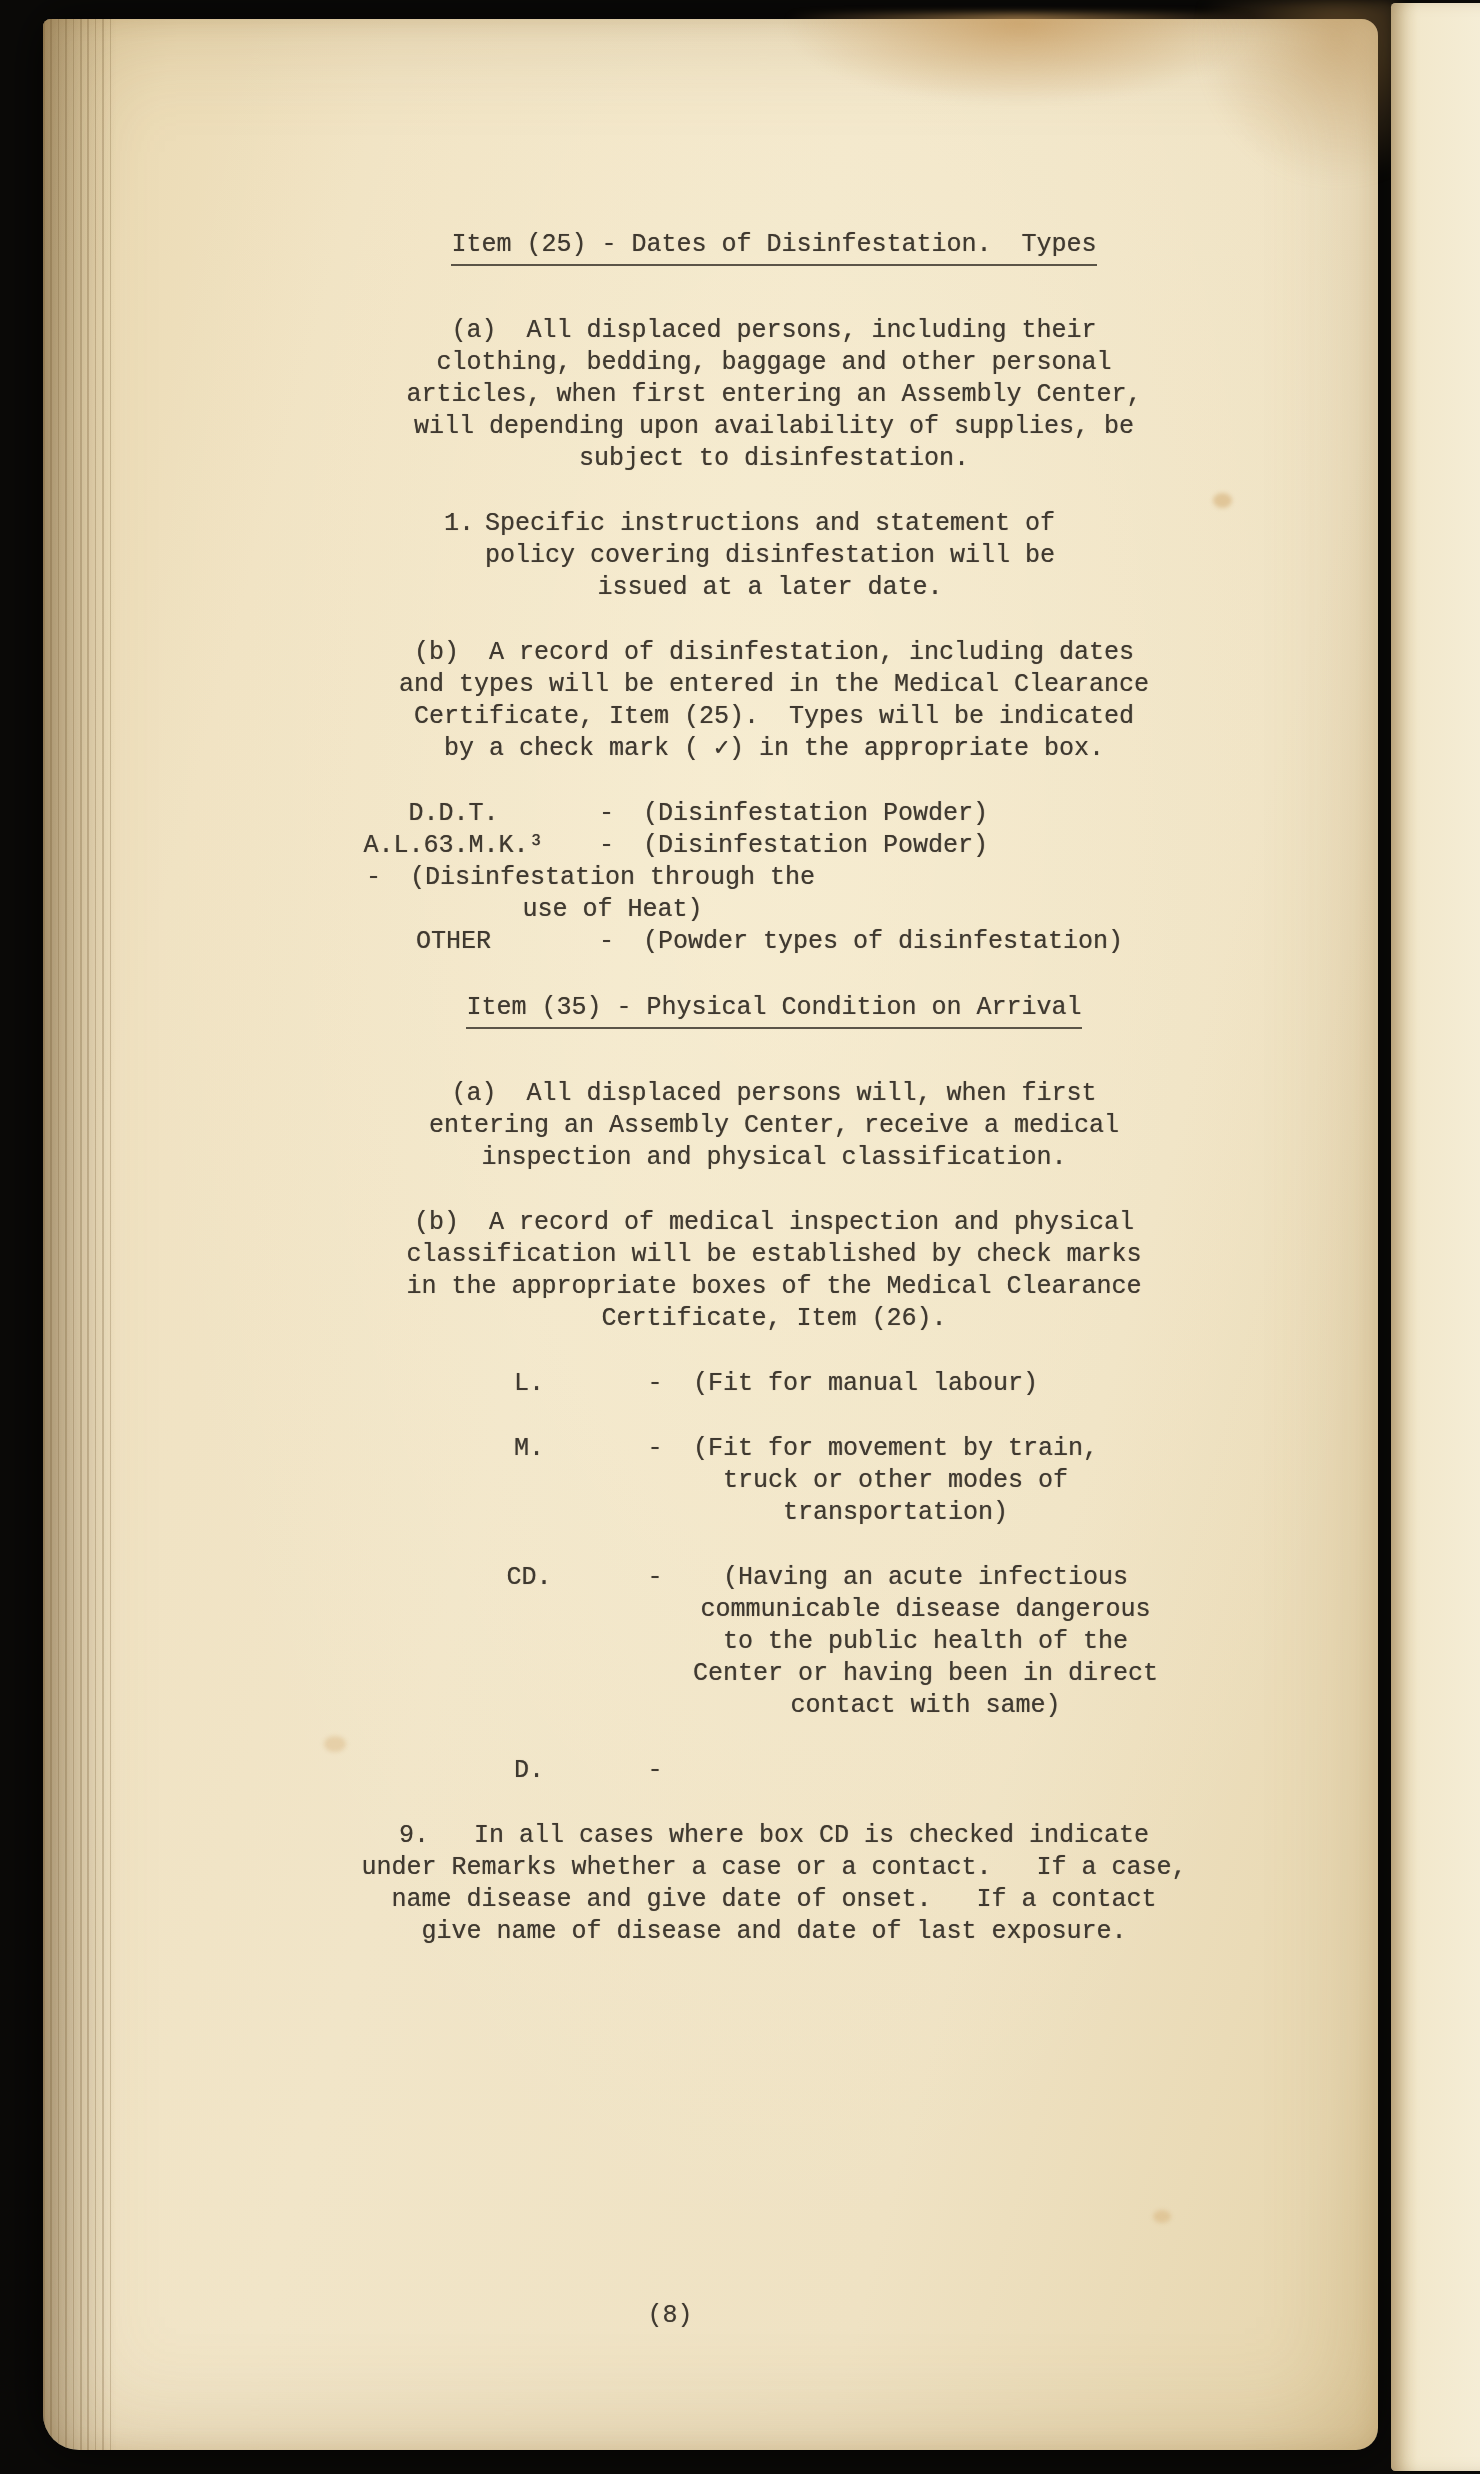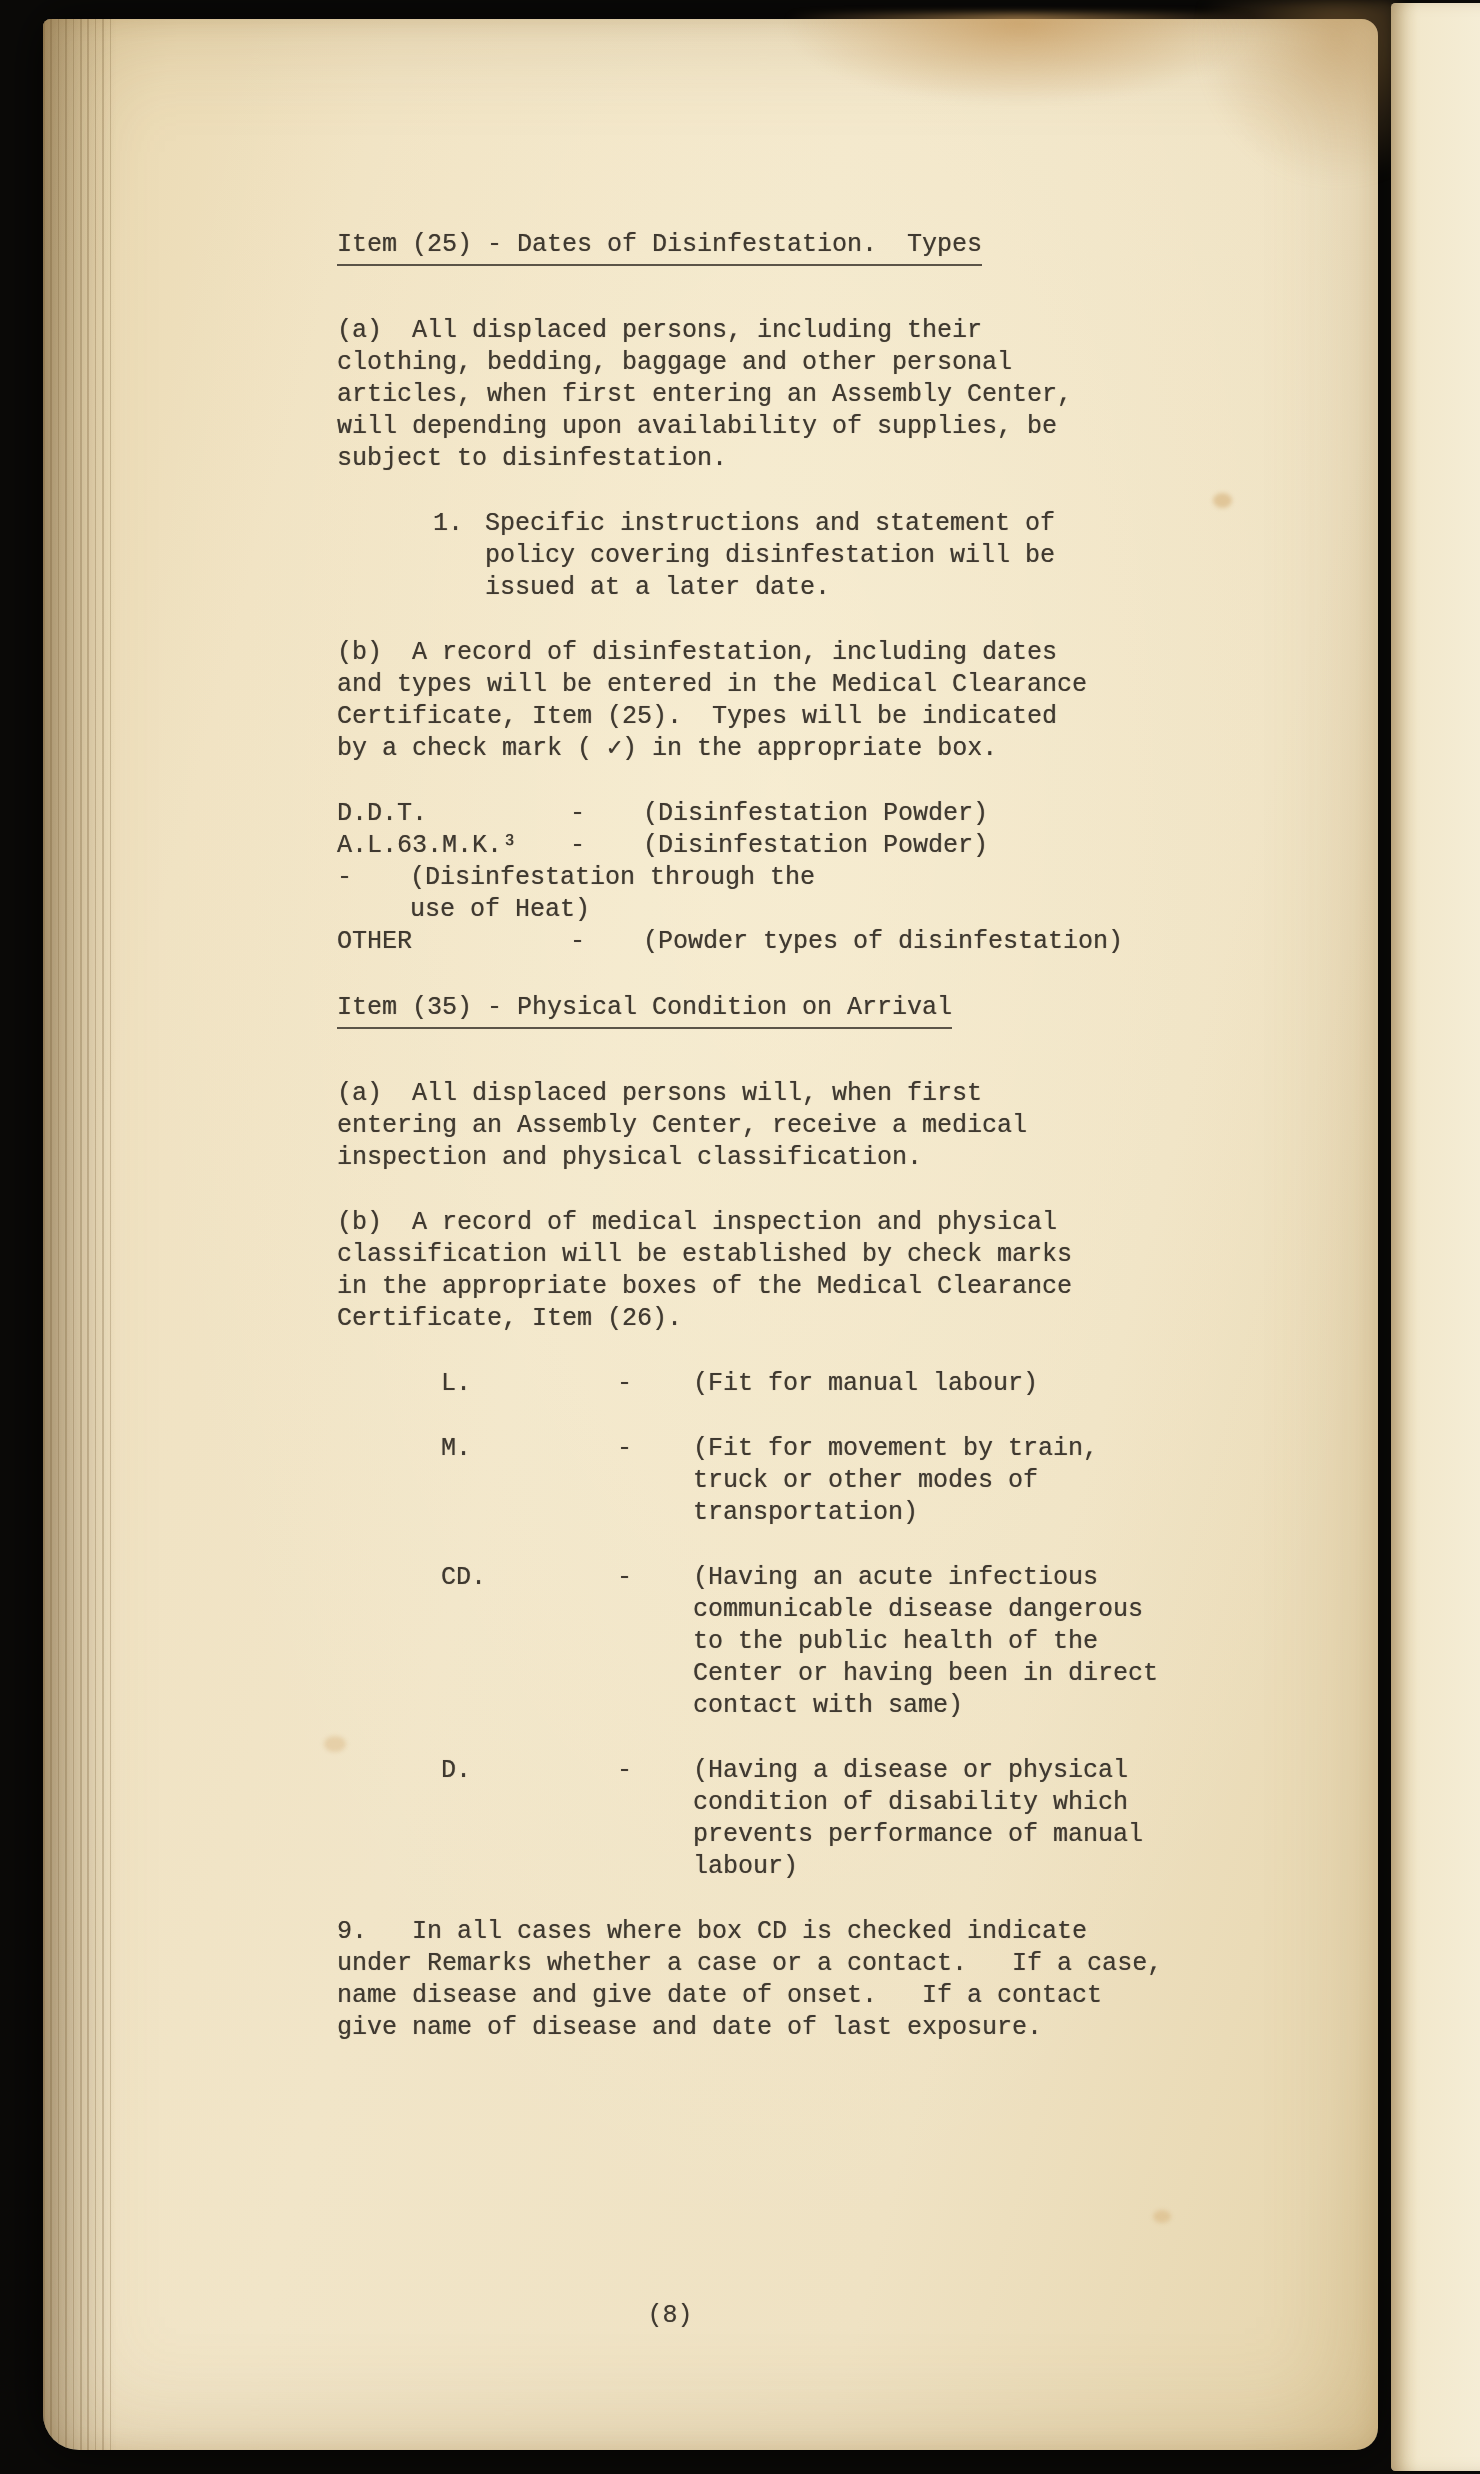--- a/index.html
+++ b/index.html
@@ -47,20 +47,21 @@
     border-radius:4.4px 0 0 4.4px;
     background:linear-gradient(90deg,#e6d6ae 0%,#f2e8cc 30%,#f5edd6 100%);
     box-shadow:inset 15px 0 19px -9px rgba(120,90,50,0.55);
   }
   
   .content{
     position:absolute;left:294px;top:210px;width:874px;
     font-size:25px;line-height:32px;
     color:#3f3930;
     text-shadow:0 0 0.7px rgba(63,57,48,0.55), 0.4px 0.4px 0 rgba(63,57,48,0.22);
+    text-align:center;
   }
   .heading{
     display:inline-block;
     border-bottom:2.2px solid rgba(63,57,48,0.85);
     padding-bottom:3px;
     margin:0 0 49px 0;
     white-space:pre-wrap;
     font-weight:normal;font-size:25px;
   }
   .heading-26{margin-top:34px;}
@@ -169,24 +170,20 @@
         <span class="dash">-</span>
         <span class="ddef">(Having an acute infectious
 communicable disease dangerous
 to the public health of the
 Center or having been in direct
 contact with same)</span>
       </div>
       <div class="def-row">
         <span class="term">D.</span>
         <span class="dash">-</span>
-        <span class="ddef">(Having a disease or physical
-condition of disability which
-prevents performance of manual
-labour)</span>
       </div>
     </div>
 
     <p class="para para-last">9.   In all cases where box CD is checked indicate
 under Remarks whether a case or a contact.   If a case,
 name disease and give date of onset.   If a contact
 give name of disease and date of last exposure.</p>
 
   </div>
 

